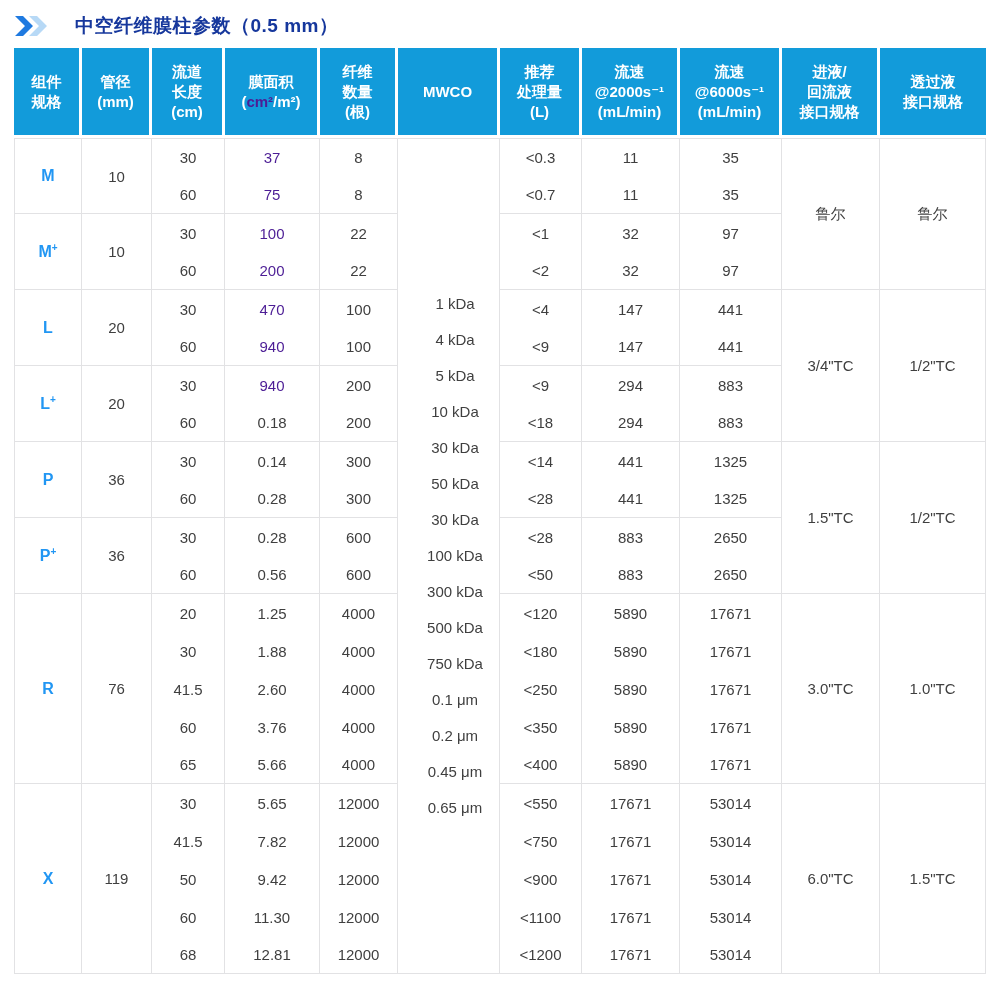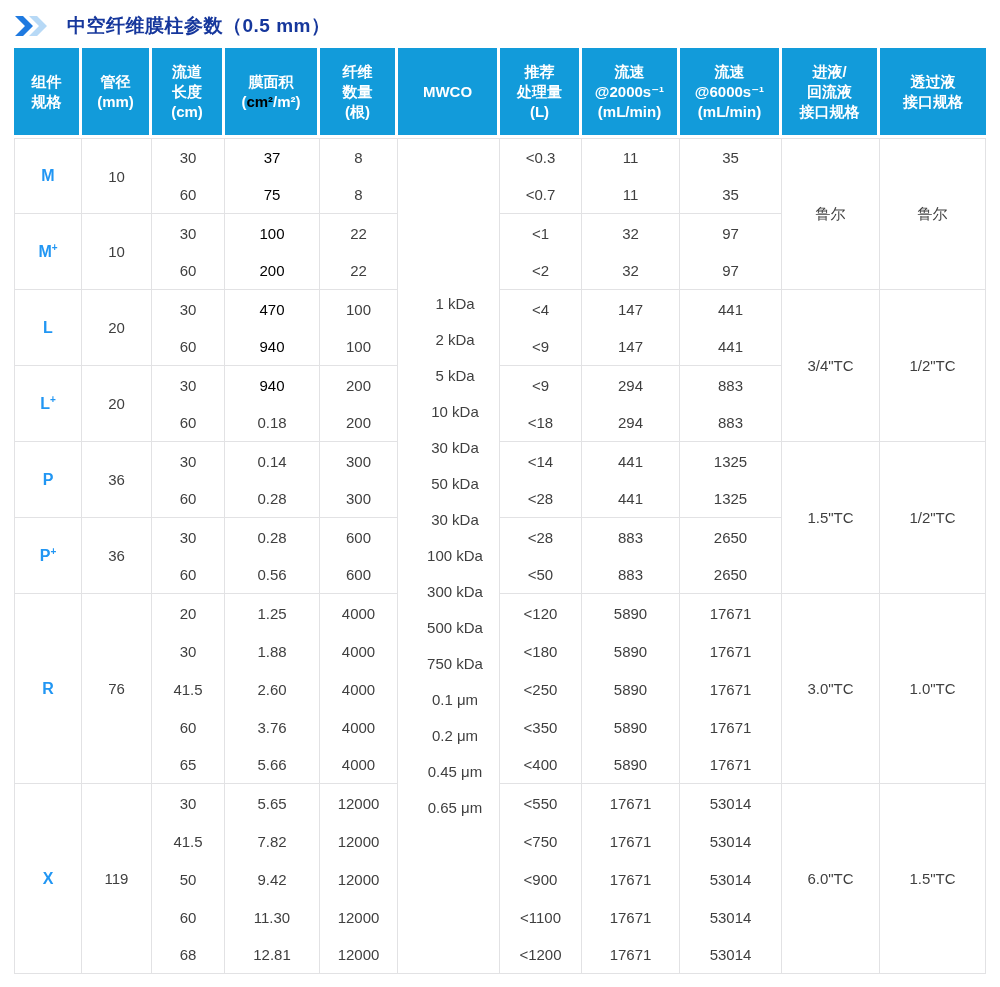--- a/index.html
+++ b/index.html
@@ -1,31 +1,31 @@
 <!DOCTYPE html>
 <html><head>
 <meta charset="utf-8">
 <style>
   html,body{margin:0;padding:0;background:#ffffff;}
   body{width:1000px;height:987px;font-family:"Liberation Sans","DejaVu Sans",sans-serif;}
   .page{width:1000px;height:987px;background:#fff;overflow:hidden;}
-  .title-row{display:flex;align-items:center;gap:17px;padding:13px 4px 9px 14px;}
+  .title-row{display:flex;align-items:center;gap:25px;padding:13px 4px 9px 14px;}
   .title-text{font-size:19px;font-weight:700;color:#16379C;letter-spacing:0.5px;}
   table.params{border-collapse:separate;border-spacing:0;table-layout:fixed;margin-left:14px;width:972px;}
   thead th{background:#129BDA;color:#fff;font-weight:700;font-size:15px;line-height:20px;height:87px;
     vertical-align:middle;text-align:center;border-right:3px solid #fff;border-bottom:3px solid #fff;padding:0 1px;}
   thead th:last-child{border-right:none;}
   tbody tr{height:38px;}
   tbody td{font-size:15px;color:#3F3F3F;text-align:center;vertical-align:middle;
     border-right:1px solid #E2E2E4;background:#fff;padding:0;}
   td.c0{border-left:1px solid #E2E2E4;}
   tr.first-row > td{border-top:1px solid #E2E2E4;}
   td.gb{border-bottom:1px solid #E2E2E4;}
   td.spec{color:#2196F3;font-weight:700;font-size:16px;}
-  .red{color:#000000;}
+  .red{color:#4c1d95;}
   td.mwco{text-align:center;padding-left:13px;}
   .mwco-item{height:36px;line-height:36px;}
   sup{font-size:10px;line-height:0;}
 </style>
 </head>
 <body>
 
 <div class="page">
   <div class="title-row">
     <svg width="36" height="22" viewBox="0 0 36 22" aria-hidden="true">
@@ -104,21 +104,21 @@
     </thead>
     <tbody id="tbl-body">
         <tr class="first-row">
           <td class="spec c0 gb" rowspan="2">M</td>
           <td class="gb" rowspan="2">10</td>
           <td>30</td>
           <td><span class="red">37</span></td>
           <td>8</td>
           <td class="mwco gb" rowspan="22">
             <div class="mwco-item">1 kDa</div>
-            <div class="mwco-item">2 kDa</div>
+            <div class="mwco-item">4 kDa</div>
             <div class="mwco-item">5 kDa</div>
             <div class="mwco-item">10 kDa</div>
             <div class="mwco-item">30 kDa</div>
             <div class="mwco-item">50 kDa</div>
             <div class="mwco-item">30 kDa</div>
             <div class="mwco-item">100 kDa</div>
             <div class="mwco-item">300 kDa</div>
             <div class="mwco-item">500 kDa</div>
             <div class="mwco-item">750 kDa</div>
             <div class="mwco-item">0.1 μm</div>

